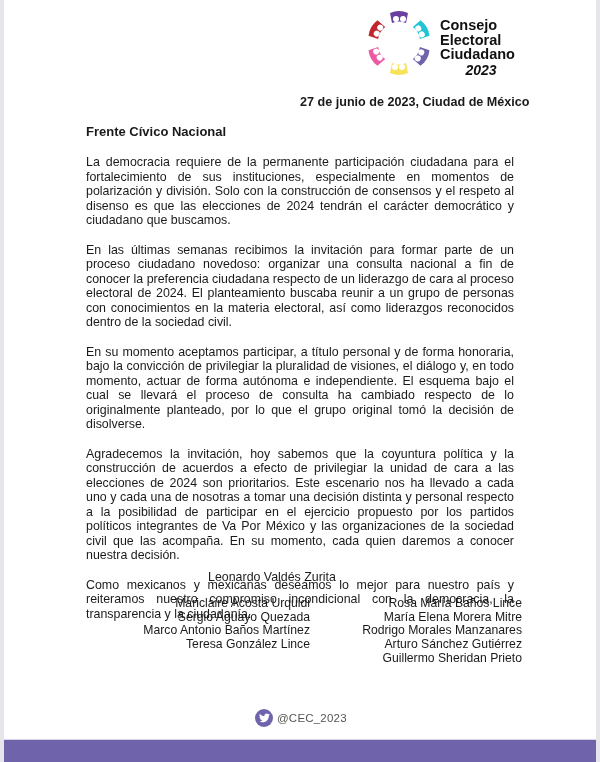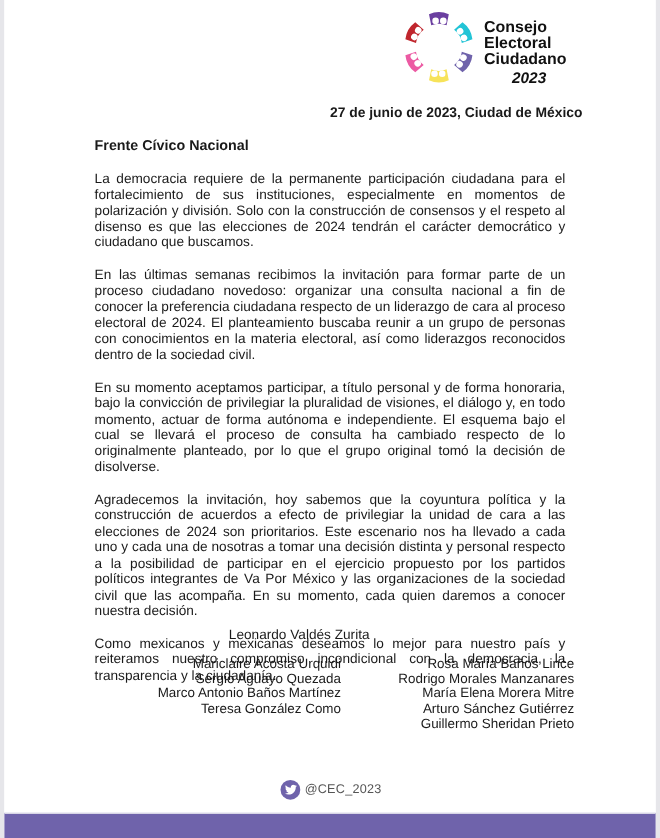--- a/index.html
+++ b/index.html
@@ -127,27 +127,27 @@
   <p>Agradecemos la invitación, hoy sabemos que la coyuntura política y la construcción de acuerdos a efecto de privilegiar la unidad de cara a las elecciones de 2024 son prioritarios. Este escenario nos ha llevado a cada uno y cada una de nosotras a tomar una decisión distinta y personal respecto a la posibilidad de participar en el ejercicio propuesto por los partidos políticos integrantes de Va Por México y las organizaciones de la sociedad civil que las acompaña. En su momento, cada quien daremos a conocer nuestra decisión.</p>
   <p class="last-tight">Como mexicanos y mexicanas deseamos lo mejor para nuestro país y reiteramos nuestro compromiso incondicional con la democracia, la transparencia y la ciudadanía.</p>
 </div>
 
 <div class="lead-sig">Leonardo Valdés Zurita</div>
 
 <div class="sig-col left">
   <div>Mariclaire Acosta Urquidi</div>
   <div>Sergio Aguayo Quezada</div>
   <div>Marco Antonio Baños Martínez</div>
-  <div>Teresa González Como</div>
+  <div>Teresa González Lince</div>
 </div>
 
 <div class="sig-col right">
   <div>Rosa María Baños Lince</div>
+  <div>María Elena Morera Mitre</div>
   <div>Rodrigo Morales Manzanares</div>
-  <div>María Elena Morera Mitre</div>
   <div>Arturo Sánchez Gutiérrez</div>
   <div>Guillermo Sheridan Prieto</div>
 </div>
 
 <div class="social">
   <span class="twitter-badge">
     <svg width="11" height="10" viewBox="0 0 24 20">
       <path fill="#fff" d="M24 2.4c-.9.4-1.8.6-2.8.8 1-.6 1.8-1.6 2.2-2.7-1 .6-2 1-3.1 1.2C19.4.7 18.1 0 16.6 0c-2.7 0-4.9 2.2-4.9 4.9 0 .4 0 .8.1 1.1C7.7 5.8 4.1 3.9 1.7.9c-.4.7-.7 1.6-.7 2.5 0 1.7.9 3.2 2.2 4.1-.8 0-1.6-.2-2.2-.6v.1c0 2.4 1.7 4.4 3.9 4.8-.4.1-.8.2-1.3.2-.3 0-.6 0-.9-.1.6 2 2.4 3.4 4.6 3.4-1.7 1.3-3.8 2.1-6.1 2.1-.4 0-.8 0-1.2-.1 2.2 1.4 4.8 2.2 7.5 2.2 9.1 0 14-7.5 14-14v-.6c1-.7 1.8-1.6 2.4-2.5z"></path>
     </svg>
   </span>

